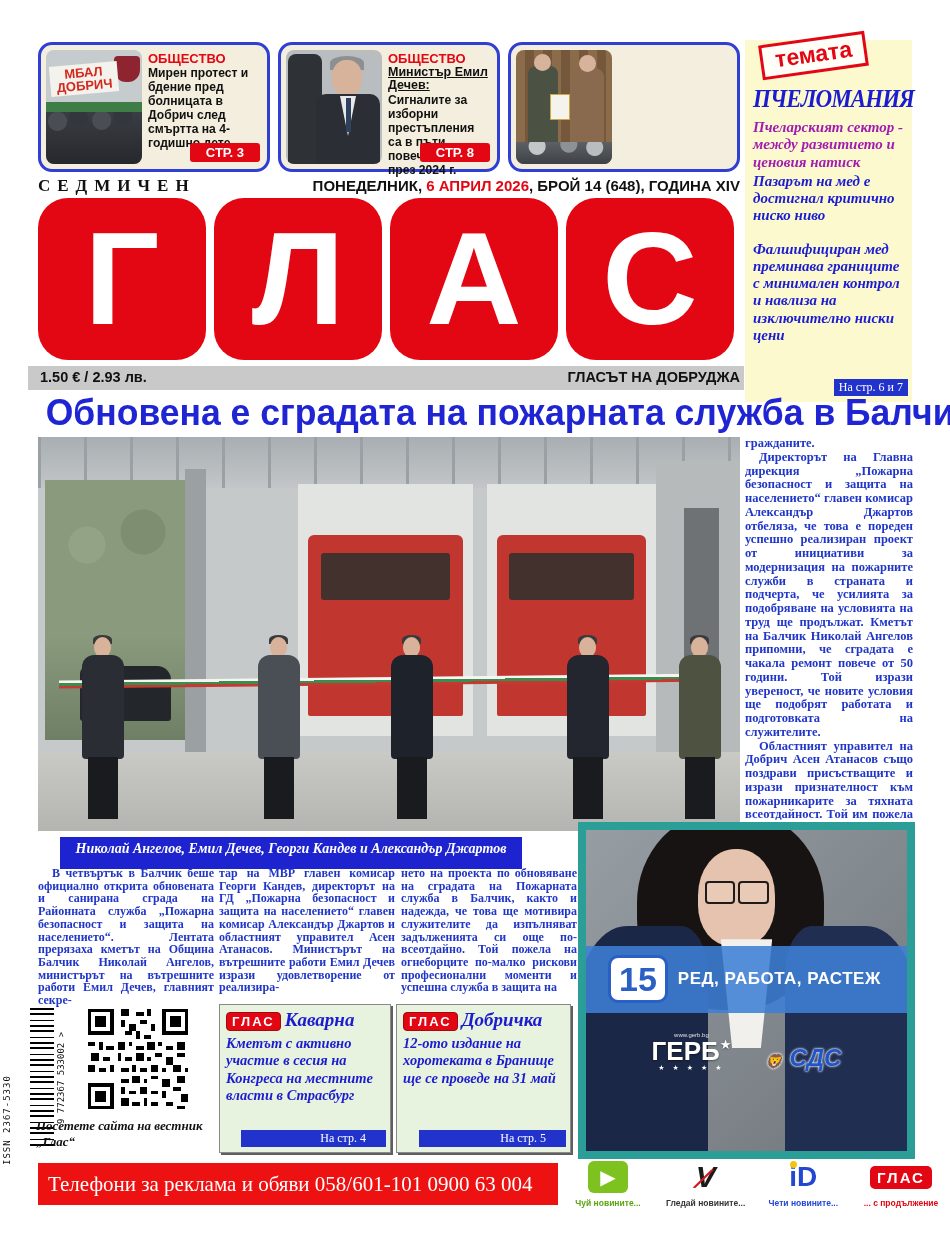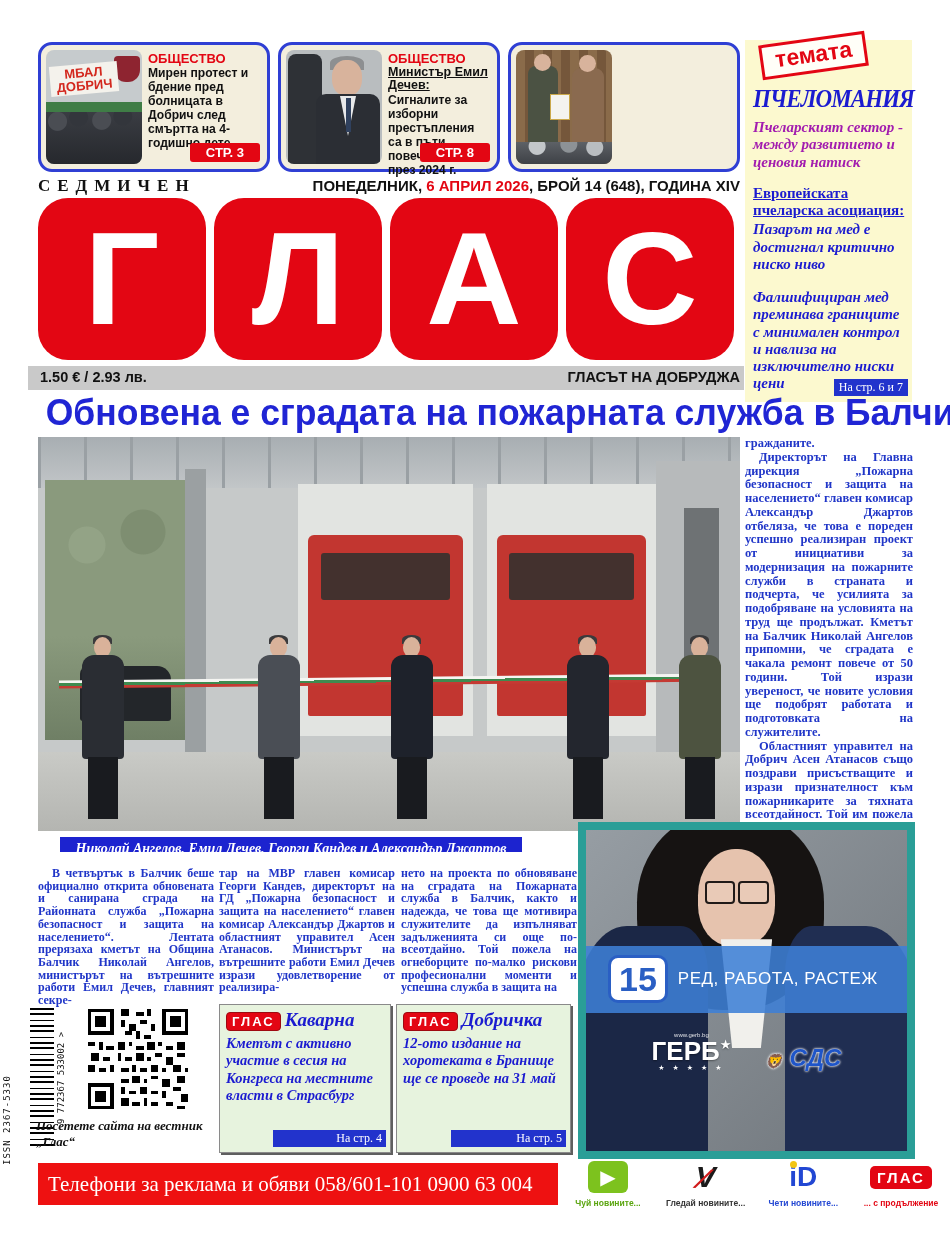--- a/index.html
+++ b/index.html
@@ -103,21 +103,21 @@
   .ribbon{position:absolute;left:3%;top:61%;width:94%;height:8px;transform:rotate(-.6deg);
       background:linear-gradient(180deg,#f5f5f2 0 34%,#3f8a4f 34% 67%,#c43a33 67% 100%);}
   .person{position:absolute;width:46px;height:182px;bottom:3%;}
   .person .hd{position:absolute;left:14px;top:0;width:17px;height:20px;background:#d9b29a;border-radius:50% 50% 45% 45%;}
   .person .hr{position:absolute;left:13px;top:-2px;width:19px;height:9px;background:#3a3a3c;border-radius:50% 50% 0 0;}
   .person .bd{position:absolute;left:2px;top:18px;width:42px;height:104px;border-radius:12px 12px 4px 4px;}
   .person .lg{position:absolute;left:8px;top:120px;width:30px;height:62px;background:#191b1f;}
   .uniform .bd{background:#4d5340;}
   .coat1 .bd{background:#2a2d33;} .coat2 .bd{background:#4a4e55;} .coat3 .bd{background:#1e222b;}
   .coat4 .bd{background:#23262e;}
-  .caption{left:60px;top:837px;width:462px;height:15px;background:#1c23cf;color:#fff;text-align:center;
+  .caption{left:60px;top:837px;width:462px;height:32px;background:#1c23cf;color:#fff;text-align:center;
            font-family:"Liberation Serif","DejaVu Serif",serif;font-style:italic;font-weight:bold;
            font-size:14px;line-height:23px;}
   .bodycol{position:absolute;top:867px;width:176px;color:#2036c8;font-family:"Liberation Serif","DejaVu Serif",serif;
            font-weight:bold;font-size:12px;line-height:1.06;text-align:justify;}
   .col1{left:38px;} .col2{left:219px;} .col3{left:401px;}
   .col1 div{text-indent:14px;}
   .rightcol{left:745px;top:437px;width:168px;color:#2036c8;font-family:"Liberation Serif","DejaVu Serif",serif;
             font-weight:bold;font-size:12.5px;line-height:1.1;text-align:justify;}
   .rightcol p{margin:0;} .rightcol p.ind{text-indent:14px;}
 
@@ -136,37 +136,37 @@
   .localbox{position:absolute;top:1004px;height:149px;background:#e7f3de;border:1px solid #8a8a8a;
             box-shadow:2px 2px 0 #5f5f5f;box-sizing:border-box;padding:4px 6px;}
   .lb-kav{left:219px;width:172px;} .lb-dob{left:396px;width:175px;}
   .glas-mini{display:inline-block;background:#e30613;color:#fff;font-weight:bold;font-size:13px;
              padding:1px 5px;border-radius:4px;letter-spacing:2px;border:1px solid #9e0a10;}
   .lb-region{display:inline-block;margin-left:4px;color:#1b1bd0;font-family:"Liberation Serif","DejaVu Serif",serif;
              font-style:italic;font-weight:bold;font-size:19px;}
   .lb-text{color:#1b1bd0;font-family:"Liberation Serif","DejaVu Serif",serif;font-style:italic;font-weight:bold;
            font-size:14.5px;line-height:1.2;margin-top:4px;}
   .lb-ref{position:absolute;right:4px;bottom:5px;background:#2233cc;color:#fff;width:62%;text-align:right;
-          font-family:"Liberation Serif","DejaVu Serif",serif;font-size:12px;padding:1px 4px;}
+          font-family:"Liberation Serif","DejaVu Serif",serif;font-size:12px;padding:1px 20px;}
 
   
   .poster{left:578px;top:822px;width:337px;height:337px;border:8px solid #2a9e97;box-sizing:border-box;
           background:linear-gradient(135deg,#969da3,#70767c);overflow:hidden;}
   .po-hair{position:absolute;left:16%;top:-6%;width:58%;height:62%;background:#161312;border-radius:46%;}
   .po-face{position:absolute;left:35%;top:6%;width:24%;height:30%;background:#e6c3ae;border-radius:48% 48% 42% 42%;}
   .po-glass{position:absolute;left:37%;top:16%;width:20%;height:7%;display:flex;gap:3px;}
   .po-glass div{flex:1;border:2px solid #201a18;border-radius:4px;background:rgba(255,255,255,.12);}
   .po-shirt{position:absolute;left:42%;top:34%;width:16%;height:34%;background:#f1f0ec;clip-path:polygon(0 0,100% 0,78% 100%,22% 100%);}
   .po-blz-l{position:absolute;left:-4%;top:30%;width:42%;height:75%;background:#1b2746;border-radius:40% 20% 0 0;}
   .po-blz-r{position:absolute;right:-4%;top:30%;width:42%;height:75%;background:#202e52;border-radius:20% 40% 0 0;}
   .po-band{position:absolute;left:0;top:36%;width:100%;height:21%;background:rgba(62,128,214,.88);
            display:flex;align-items:center;gap:10px;padding-left:22px;box-sizing:border-box;}
   .po-num{background:#fff;color:#2a5fc4;font-weight:bold;font-size:34px;line-height:1;
           padding:4px 8px;border-radius:10px;border:3px solid #2a5fc4;}
-  .po-slogan{color:#fff;font-weight:normal;font-size:17px;letter-spacing:.5px;}
+  .po-slogan{color:#fff;font-weight:bold;font-size:17px;letter-spacing:.5px;}
   .po-logos{position:absolute;left:0;top:63%;width:100%;display:flex;justify-content:center;gap:34px;align-items:flex-end;}
   .po-gerb{text-align:center;color:#fff;}
   .po-gerb .url{font-size:6px;opacity:.85;}
   .po-gerb .nm{font-weight:bold;font-size:26px;line-height:1;text-shadow:0 1px 2px rgba(0,0,0,.4);}
   .po-gerb .nm .st{color:#fff;font-size:13px;vertical-align:top;}
   .po-gerb .stars{font-size:7px;letter-spacing:3px;}
   .po-sds{color:#1f55c8;font-weight:bold;font-style:italic;font-size:24px;
           text-shadow:0 0 2px #fff,0 0 3px #fff;}
   .po-sds .lion{font-size:14px;}
 
@@ -229,21 +229,20 @@
       <div class="m2"></div>
       <div class="m2h"></div>
       <div class="aud"></div>
     </div>
   </div>
 
   <div class="abs stamp">темата</div>
   <div class="abs theme-box">
     <div class="theme-title">ПЧЕЛОМАНИЯ</div>
     <div class="theme-lead">Пчеларският сектор - между развитието и ценовия натиск</div>
-    <div class="theme-h2">Европейската пчеларска асоциация:</div>
     <div class="theme-t2">Пазарът на мед е достигнал критично ниско ниво</div>
     <div class="theme-t3">Фалшифициран мед преминава границите с минимален контрол и навлиза на изключително ниски цени</div>
     <div class="theme-ref">На стр. 6 и 7</div>
   </div>
 
   <div class="abs weekly">СЕДМИЧЕН</div>
   <div class="abs dateline"><span>ПОНЕДЕЛНИК, </span><span class="red">6 АПРИЛ 2026</span><span>, БРОЙ 14 (648), ГОДИНА XIV</span></div>
   <div class="abs tiles">
     <div class="tile">
         <span>Г</span>

